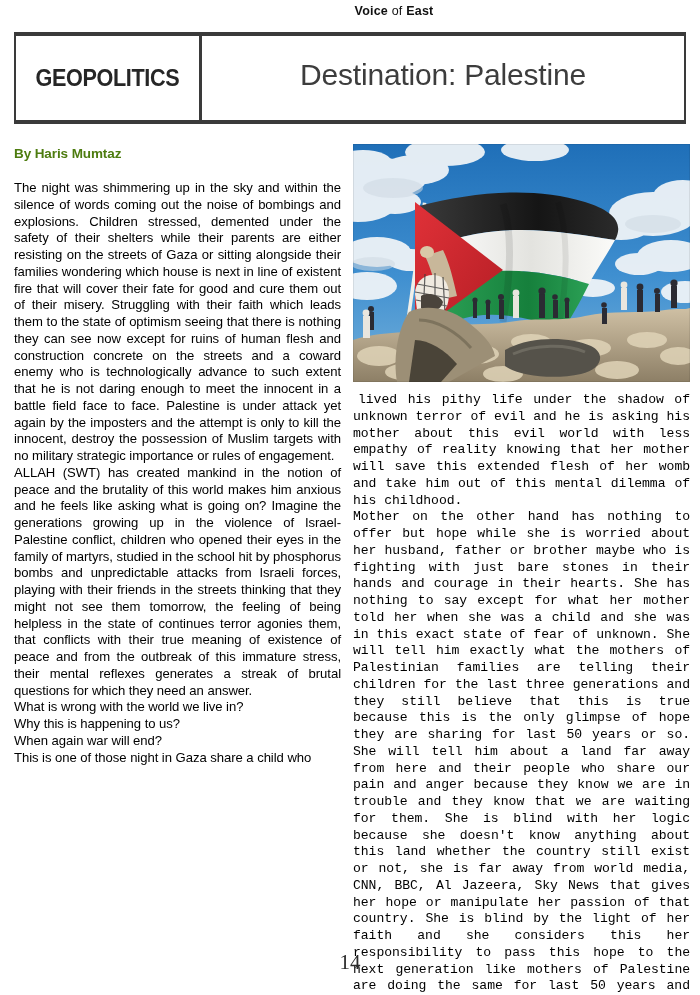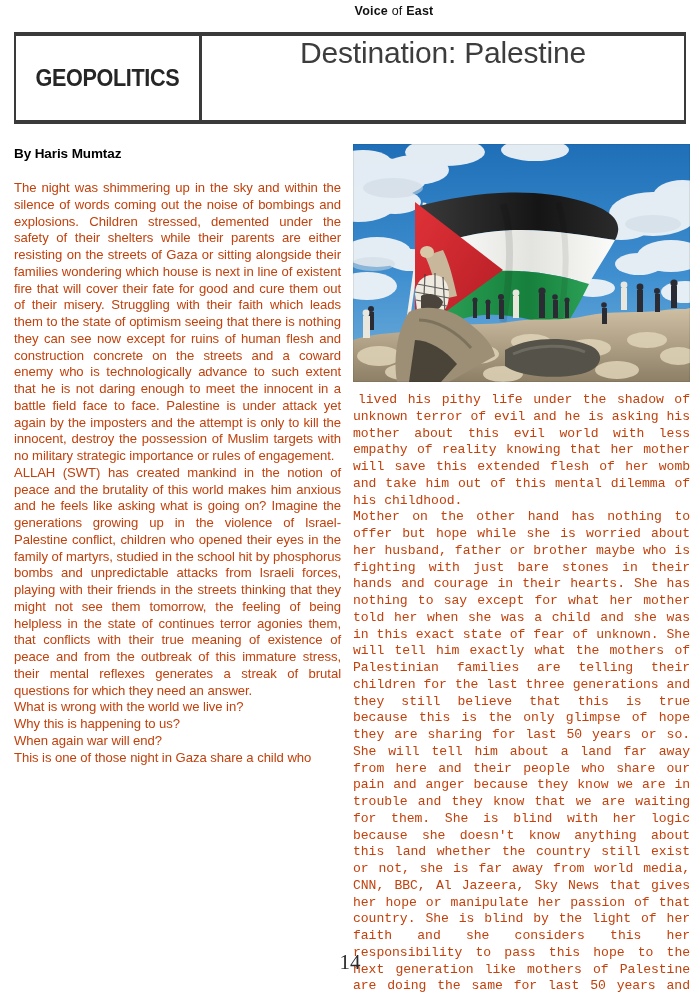--- a/index.html
+++ b/index.html
@@ -59,40 +59,40 @@
     font-weight: 800;
     font-size: 23px;
     letter-spacing: -0.4px;
     color: #262626;
     font-family: "Liberation Sans", sans-serif;
     transform: scaleX(0.94);
   }
   .header-title-wrap {
     flex: 1;
     display: flex;
-    align-items: flex-start;
+    align-items: center;
     justify-content: center;
     box-sizing: border-box;
     padding-bottom: 6px;
   }
   .header-title {
     font-size: 30px;
     font-weight: 400;
     color: #3d3d3d;
     letter-spacing: -0.2px;
   }
 
   
   .byline {
     position: absolute;
     left: 14px;
     top: 146px;
     font-size: 13.5px;
     font-weight: 700;
-    color: #000000;
+    color: #4d7c0f;
     letter-spacing: -0.1px;
   }
 
   
   .photo {
     position: absolute;
     left: 353px;
     top: 144px;
     width: 337px;
     height: 238px;
@@ -100,21 +100,21 @@
     background: #2f6ea8;
   }
   .photo svg { display: block; width: 100%; height: 100%; }
 
   
   .col {
     position: absolute;
     font-size: 13.1px;
     line-height: 16.75px;
     text-align: justify;
-    color: #c2410c;
+    color: #000000;
     letter-spacing: -0.05px;
   }
   .col p { margin: 0; }
   .col p.nojust { text-align: left; }
 
   .col-left {
     left: 14px;
     top: 180px;
     width: 327px;
   }

